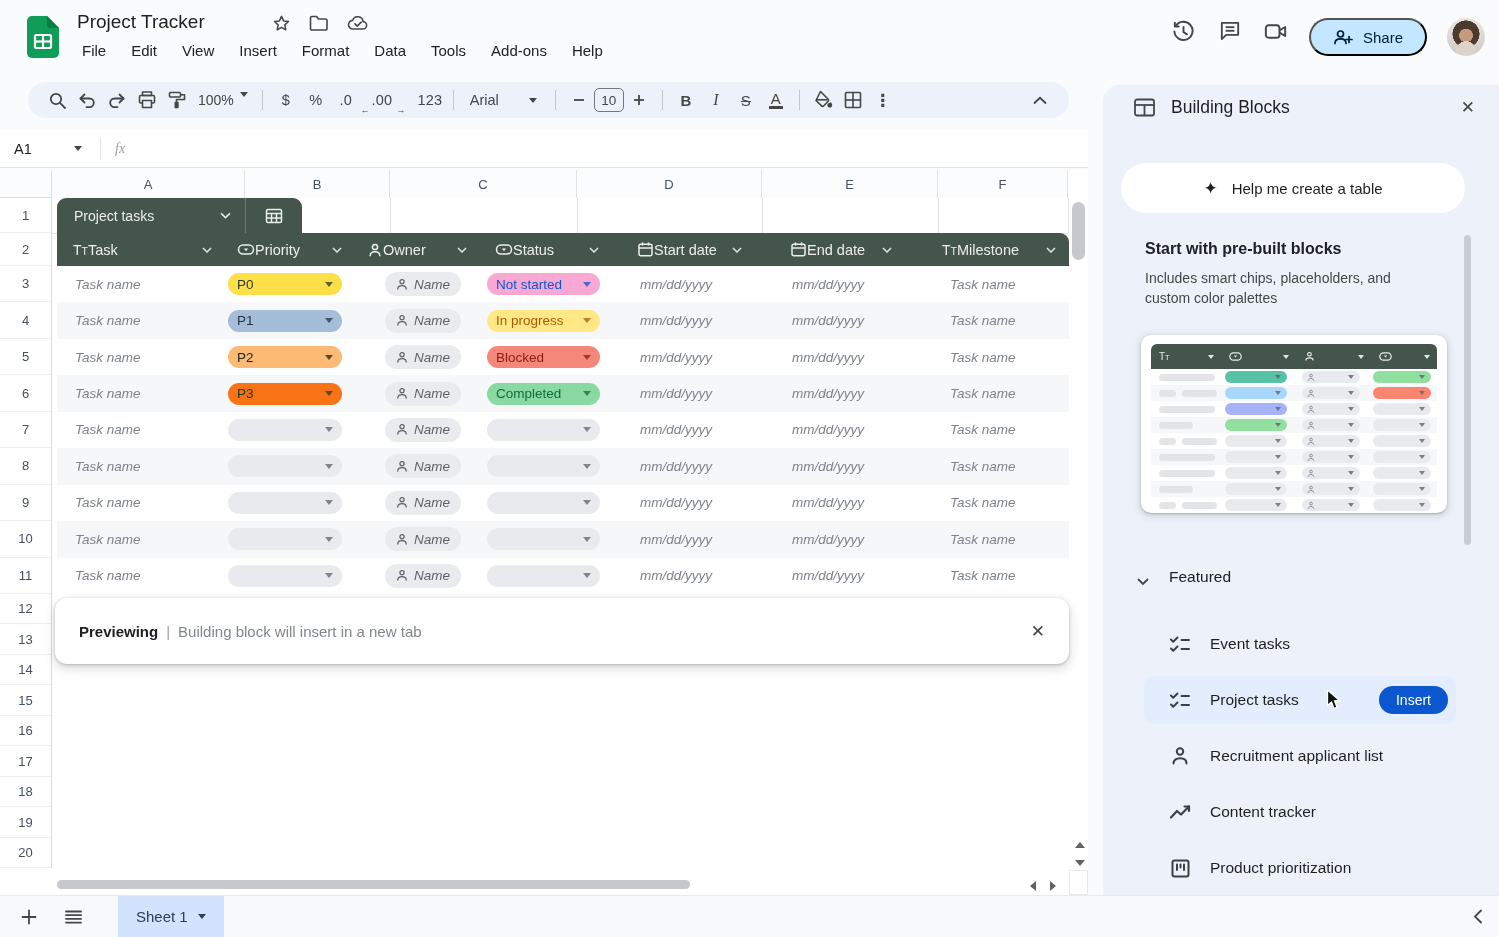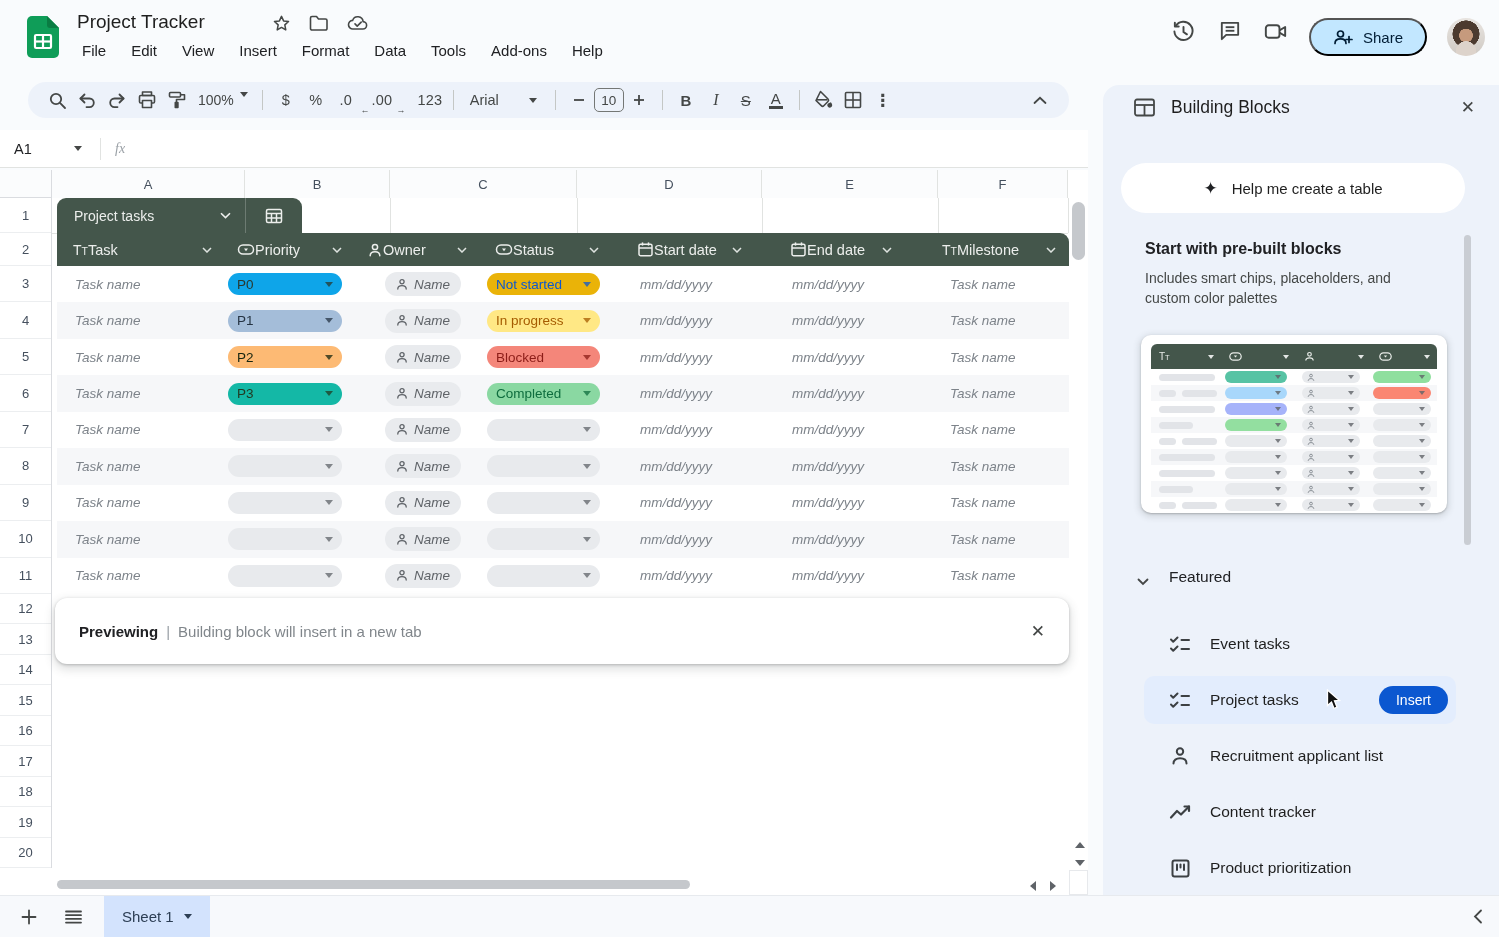--- a/index.html
+++ b/index.html
@@ -84,25 +84,25 @@
 .trow:nth-of-type(even){background:#f6f7f9}
 .td{display:flex;align-items:center}
 .d-task{width:168px;padding-left:18px}.d-pri{width:130px}
 .d-own{width:125px}.d-stat{width:132px}
 .d-sd{width:143px;padding-left:28px}.d-ed{width:150px;padding-left:37px}
 .d-mile{width:164px;padding-left:45px}
 .ph{font-style:italic;color:#7d838a;font-size:13.5px}
 .chip{display:inline-flex;align-items:center;justify-content:space-between;height:22px;border-radius:11px;padding:0 9px;font-size:13.5px}
 .chip .arr{width:0;height:0;border-left:4px solid transparent;border-right:4px solid transparent;border-top:5px solid currentColor;opacity:.75}
 .pchip{width:114px;margin-left:3px;color:#2a382e}
-.pc-p0{background:#0ea5e9}.pc-p1{background:#a4bdd9;color:#263444}
-.pc-p2{background:#fdba74;color:#17250f}.pc-p3{background:#14b8a6;color:#213b22}
+.pc-p0{background:#fde047}.pc-p1{background:#a4bdd9;color:#263444}
+.pc-p2{background:#fdba74;color:#17250f}.pc-p3{background:#f97316;color:#213b22}
 .pc-empty{background:#e8eaed;color:#5f6368}
 .schip{width:113px;margin-left:7px;font-weight:500}
-.sc-notstarted{background:#eab308;color:#0b57d0}
+.sc-notstarted{background:#f9a8d4;color:#0b57d0}
 .sc-inprogress{background:#ffe885;color:#a55b00}
 .sc-blocked{background:#f4867a;color:#8c1d18}
 .sc-completed{background:#8ad8a2;color:#0e6d3e}
 .sc-empty{background:#e8eaed;color:#5f6368;font-weight:400}
 .ochip{height:24px;border-radius:12px;background:#e9ebee;color:#5f6368;padding:0 11px;display:inline-flex;gap:6px;align-items:center;margin-left:30px;font-style:italic;font-size:13.5px}
 
 
 .pcard{position:absolute;left:55px;top:428px;width:1014px;height:66px;background:#fff;border-radius:12px;box-shadow:0 1px 3px rgba(60,64,67,.3),0 4px 10px 2px rgba(60,64,67,.15);display:flex;align-items:center;padding:0 24px}
 .pcard .pt{font-weight:700;font-size:15px;color:#202124}
 .pcard .psep{margin:0 8px;color:#9aa0a6;font-size:15px}
@@ -118,21 +118,21 @@
 .harr{position:absolute;top:711px;width:0;height:0;border-top:5px solid transparent;border-bottom:5px solid transparent}
 .harr.lf{left:1030px;border-right:6px solid #5f6368}
 .harr.rt{left:1050px;border-left:6px solid #5f6368}
 .scorner{position:absolute;left:1069px;top:700px;width:19px;height:25px;background:#fff;border:1px solid #e7e9ec}
 
 
 .bottombar{position:absolute;left:0;top:895px;width:1499px;height:42px;background:#f7f9fc;border-top:1px solid #e7eaee;display:flex;align-items:center}
 .bb-icon{width:30px;height:30px;display:flex;align-items:center;justify-content:center;color:#444746}
 .bb-plus{margin-left:14px}
 .bb-menu{margin-left:14px}
-.sheet-tab{margin-left:16px;height:42px;padding:0 18px;background:#d3e3fd;display:flex;align-items:center;gap:10px;font-size:15px;font-weight:500;color:#2c3e54}
+.sheet-tab{margin-left:30px;height:42px;padding:0 18px;background:#d3e3fd;display:flex;align-items:center;gap:10px;font-size:15px;font-weight:500;color:#2c3e54}
 .bb-right{margin-left:auto;margin-right:16px;color:#444746}
 
 
 .sidebar{position:absolute;left:1103px;top:85px;width:396px;height:810px;background:#edf2fa;border-radius:16px 0 0 0}
 .sb-head{position:absolute;left:30px;top:12px;right:24px;display:flex;align-items:center}
 .sb-title{font-size:17.5px;color:#1f1f1f;margin-left:15px}
 .sb-x{margin-left:auto;color:#444746;font-size:17px}
 .sb-help{position:absolute;left:18px;top:78px;width:344px;height:50px;background:#fff;border-radius:25px;display:flex;align-items:center;justify-content:center;gap:14px;font-size:15px;color:#1f1f1f}
 .sparkle{font-size:17px;color:#202124}
 .sb-sec-title{position:absolute;left:42px;top:155px;font-size:16px;font-weight:700;color:#202124}

